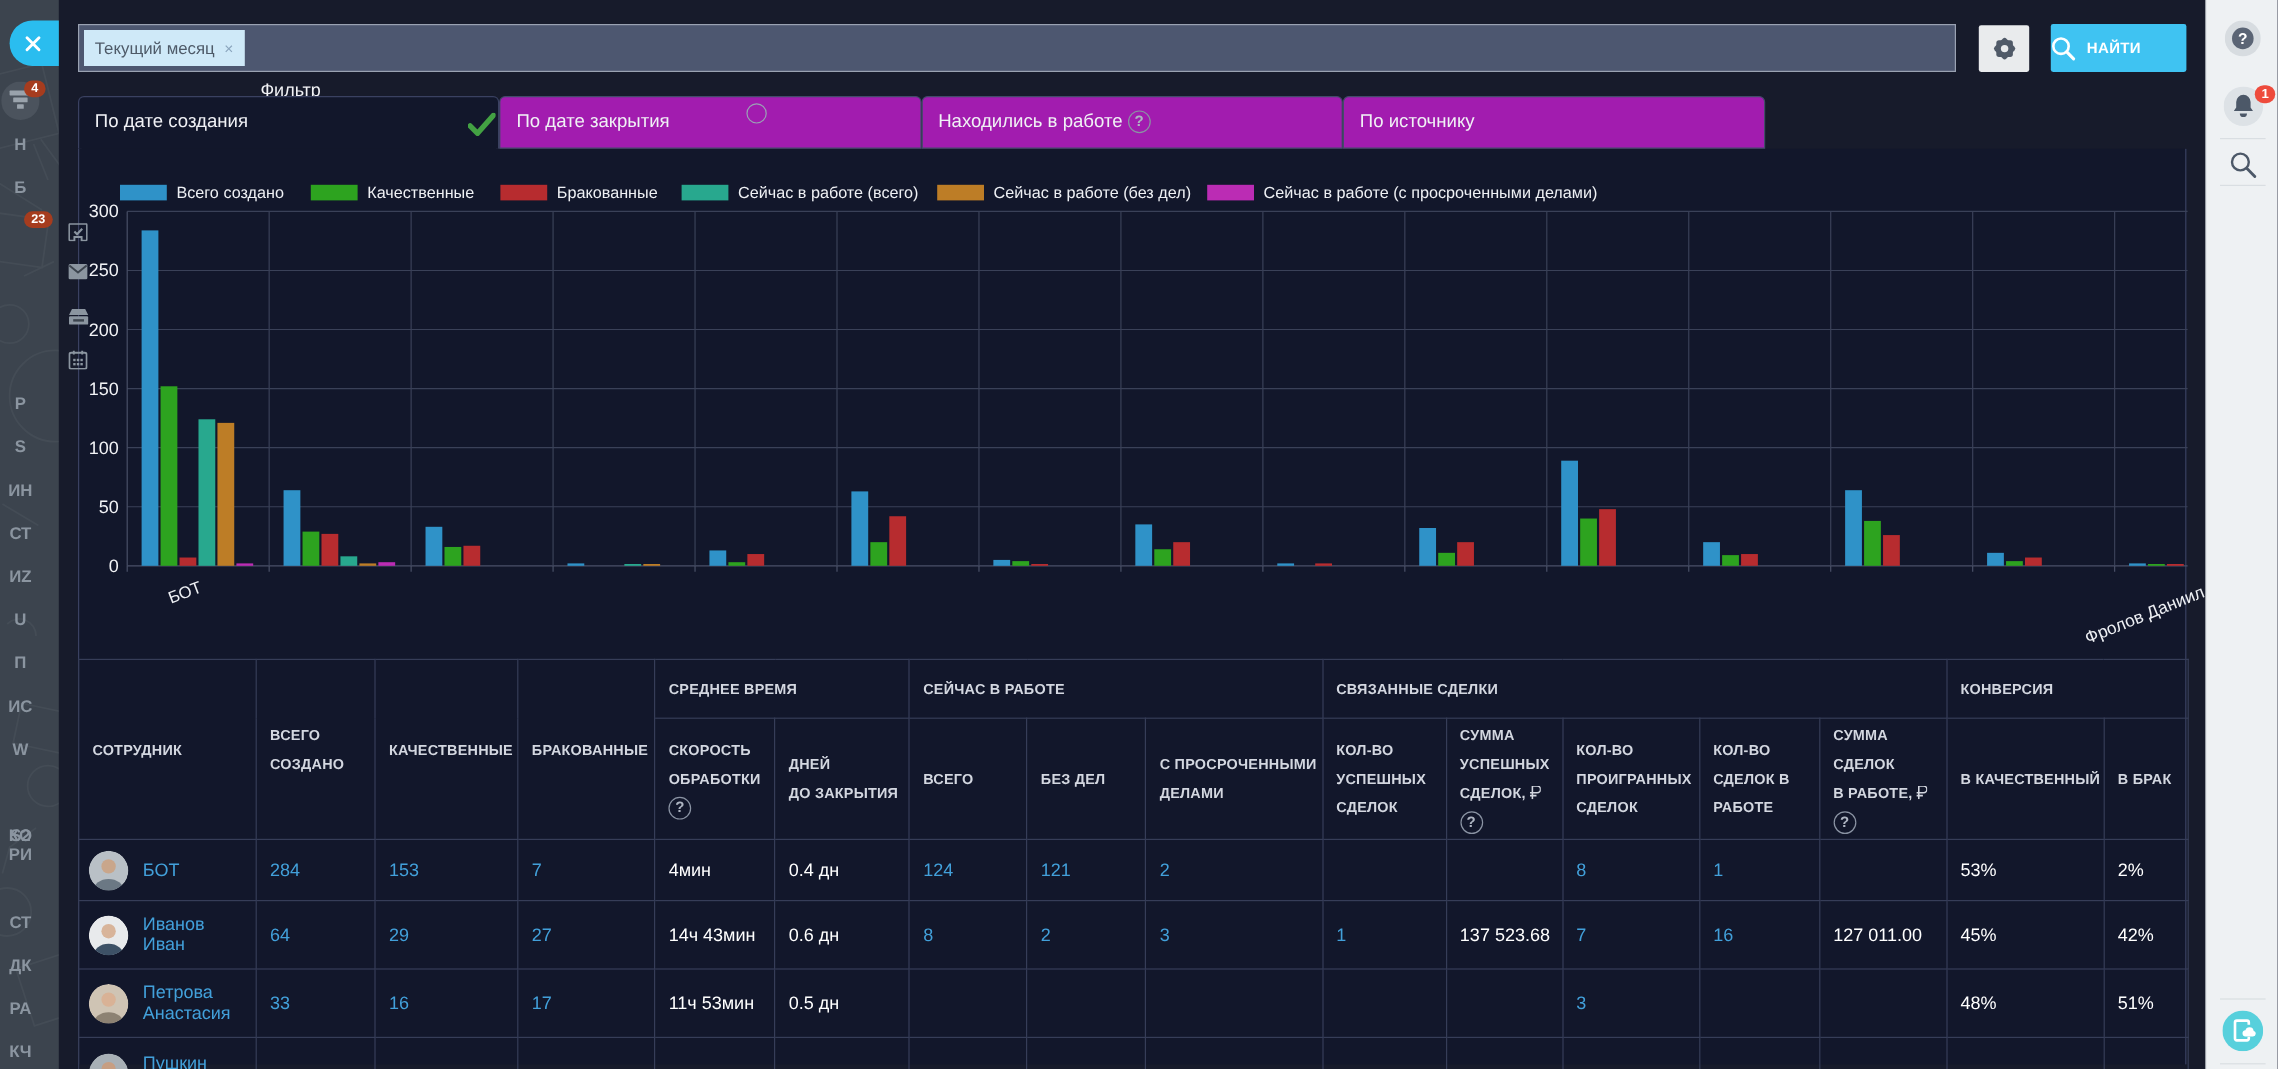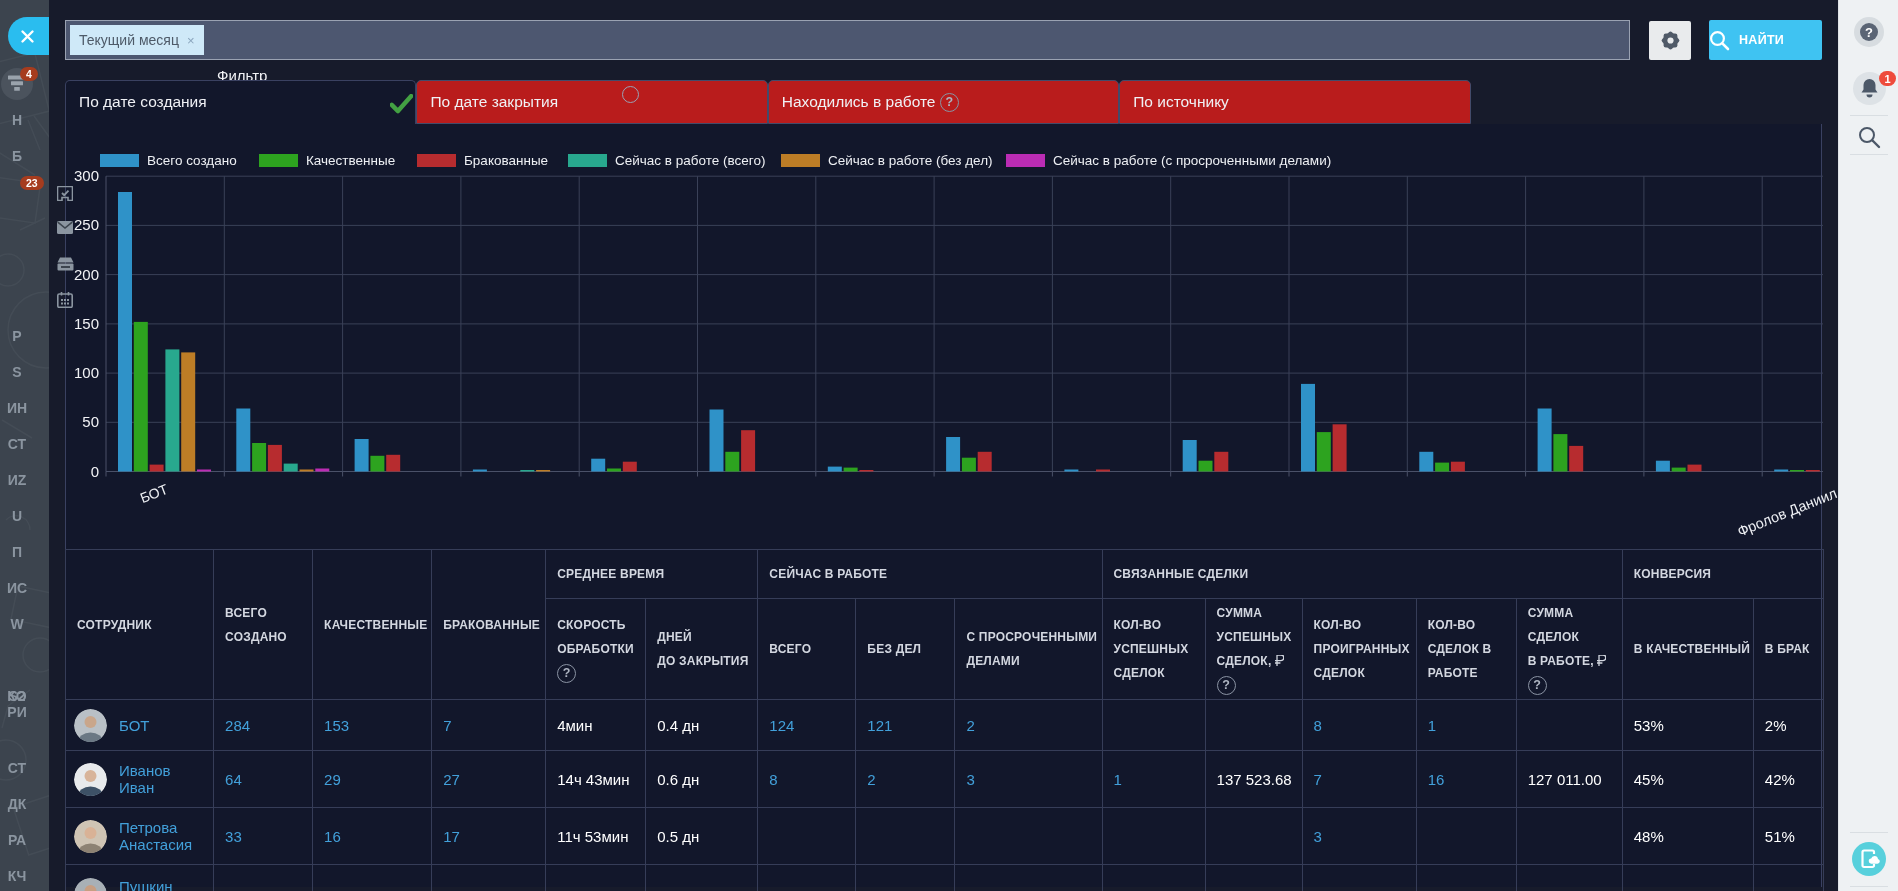--- a/index.html
+++ b/index.html
@@ -19,21 +19,21 @@
 
 #searchbox { position:absolute; left:65px; top:20px; width:1565px; height:40px; background:#4d5770; border:1px solid #9aa2b2; }
 .tag { position:absolute; left:4px; top:4px; height:30px; background:#cfe9f8; display:flex; align-items:center; padding:0 9px; }
 .tag span.t { color:#4e5a68; font-size:14px; }
 .tag span.x { color:#8aa5bd; font-size:13px; margin-left:8px; }
 .fltr { position:absolute; left:151px; top:10px; color:#f2f3f6; font-size:15px;margin-top:36px; }
 #gear { position:absolute; left:1649px; top:21px; width:42px; height:39px; background:#e9ebed; border-radius:2px; display:flex; align-items:center; justify-content:center; }
 #findbtn { position:absolute; left:1709px; top:20px; width:113px; height:40px; background:#3fc3f2; border-radius:2px; color:#fff; font-size:12.5px; font-weight:bold; letter-spacing:0.3px; display:flex; align-items:center; gap:9px; }
 
 #tabs { position:absolute; left:65px; top:80px; width:1757px; height:44px; display:flex; z-index:2; }
-.tab { position:relative; width:351.4px; height:44px; background:#b91c1c; border:1px solid #434b6a; border-radius:5px 5px 0 0; color:#f0f1f5; font-size:15.5px; line-height:42px; padding-left:13px; }
+.tab { position:relative; width:351.4px; height:44px; background:#a21caf; border:1px solid #434b6a; border-radius:5px 5px 0 0; color:#f0f1f5; font-size:15.5px; line-height:42px; padding-left:13px; }
 .tab.act { background:#12172b; border-color:#3a4161; border-bottom:none; }
 .qm { display:inline-block; width:19px; height:19px; line-height:17px; text-align:center; border:1.4px solid #8a93a3; border-radius:50%; color:#aeb5c2; font-size:12.5px; font-weight:bold; vertical-align:middle; }
 .spin { display:inline-block; width:17px; height:17px; border:1.6px solid #9aa2b5; border-radius:50%; position:absolute; left:205px; top:5px; }
 
 #panel { position:absolute; left:65px; top:124px; width:1757px; height:763px; background:#12172b; border-left:1px solid #3a4161; border-right:1px solid #3a4161; z-index:1; }
 .chart { position:absolute; left:0; top:0; }
 .legend { position:absolute; top:29px; left:0; height:14px; width:100%; }
 .li { position:absolute; top:0; display:flex; align-items:center; gap:8px; }
 .sw { display:inline-block; width:39px; height:13px; }
 .lt { color:#eef0f4; font-size:13.5px; white-space:nowrap; }

